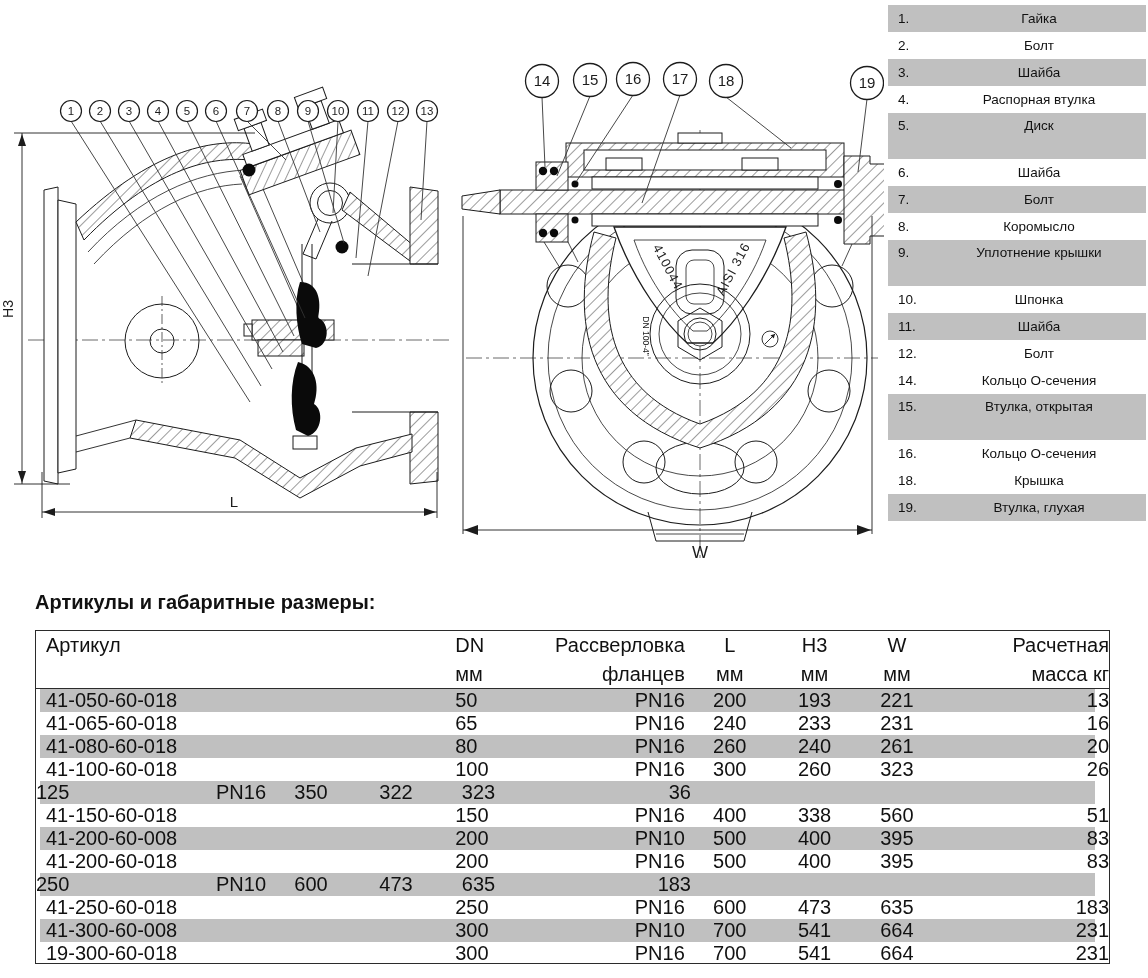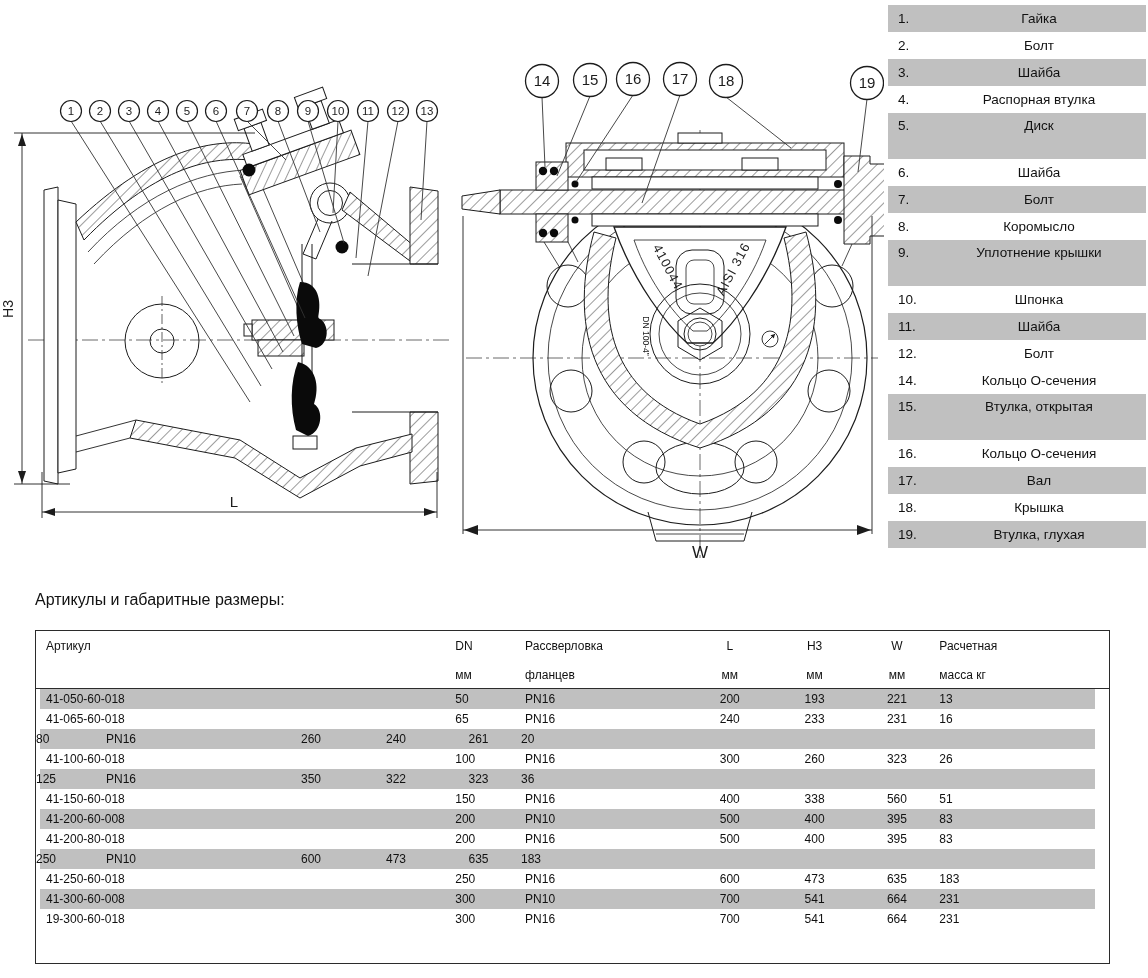--- a/index.html
+++ b/index.html
@@ -7,36 +7,36 @@
         font-family:"Liberation Sans","DejaVu Sans",sans-serif;color:#111;overflow:hidden;}
   svg text{font-family:"Liberation Sans","DejaVu Sans",sans-serif;}
   
   .parts-list{position:absolute;left:888px;top:5px;width:258px;}
   .pl-row{display:flex;align-items:center;height:27px;font-size:13.5px;}
   .pl-row.tall{height:46px;align-items:flex-start;padding-top:5px;box-sizing:border-box;}
   .pl-row.gray{background:#c0c0c0;}
   .pl-num{width:34px;padding-left:10px;flex:none;}
   .pl-label{flex:1;text-align:center;}
   
-  .tbl-title{position:absolute;left:35px;top:591px;font-size:16px;font-weight:normal;}
+  .tbl-title{position:absolute;left:35px;top:591px;font-size:20px;font-weight:bold;}
   .dim-table{position:absolute;left:35px;top:630px;width:1075px;height:334px;
-             border:1.5px solid #2b2b2b;box-sizing:border-box;font-size:12px;}
+             border:1.5px solid #2b2b2b;box-sizing:border-box;font-size:20px;}
   .thead{height:58px;border-bottom:1.4px solid #2b2b2b;box-sizing:border-box;}
   .hrow{display:flex;height:29px;align-items:center;}
   .tbody{display:flex;flex-direction:column;height:240px;}
   .trow{display:flex;flex:1;align-items:center;}
   .trow.gray{background:linear-gradient(to right,transparent 0,transparent 4px,
              #c0c0c0 4px,#c0c0c0 calc(100% - 14px),transparent calc(100% - 14px));}
   .c1{width:420px;text-align:left;padding-left:10px;box-sizing:border-box;}
   .c2{width:70px;text-align:left;}
-  .c3{width:160px;text-align:left;}
+  .c3{width:160px;text-align:right;}
   .c4{width:90px;text-align:center;}
   .c5{width:80px;text-align:center;}
   .c6{width:85px;text-align:center;}
-  .c7{width:170px;text-align:left;}
+  .c7{width:170px;text-align:right;}
 </style>
 </head>
 <body>
 
 <div class="page">
 
 <svg width="884" height="585" viewBox="0 0 884 585" style="position:absolute;left:0;top:0;">
   <defs>
     <pattern id="h" patternUnits="userSpaceOnUse" width="8" height="8" patternTransform="rotate(45)">
       <rect width="8" height="8" fill="#fff"></rect>
@@ -325,24 +325,20 @@
         <span class="pl-label">Кольцо О-сечения</span>
       </div>
   <div class="pl-row gray tall">
         <span class="pl-num">15.</span>
         <span class="pl-label">Втулка, открытая</span>
       </div>
   <div class="pl-row">
         <span class="pl-num">16.</span>
         <span class="pl-label">Кольцо О-сечения</span>
       </div>
-  <div class="pl-row gray">
-        <span class="pl-num">17.</span>
-        <span class="pl-label">Вал</span>
-      </div>
   <div class="pl-row">
         <span class="pl-num">18.</span>
         <span class="pl-label">Крышка</span>
       </div>
   <div class="pl-row gray">
         <span class="pl-num">19.</span>
         <span class="pl-label">Втулка, глухая</span>
       </div>
 </div>
 
@@ -382,20 +378,21 @@
     <div class="trow">
       <span class="c1">41-065-60-018</span>
           <span class="c2">65</span>
           <span class="c3">PN16</span>
           <span class="c4">240</span>
           <span class="c5">233</span>
           <span class="c6">231</span>
           <span class="c7">16</span>
     </div>
     <div class="trow gray">
+      <span class="c1">41-080-60-018</span>
           <span class="c2">80</span>
           <span class="c3">PN16</span>
           <span class="c4">260</span>
           <span class="c5">240</span>
           <span class="c6">261</span>
           <span class="c7">20</span>
     </div>
     <div class="trow">
       <span class="c1">41-100-60-018</span>
           <span class="c2">100</span>
@@ -425,21 +422,21 @@
     <div class="trow gray">
       <span class="c1">41-200-60-008</span>
           <span class="c2">200</span>
           <span class="c3">PN10</span>
           <span class="c4">500</span>
           <span class="c5">400</span>
           <span class="c6">395</span>
           <span class="c7">83</span>
     </div>
     <div class="trow">
-      <span class="c1">41-200-80-018</span>
+      <span class="c1">41-200-60-018</span>
           <span class="c2">200</span>
           <span class="c3">PN16</span>
           <span class="c4">500</span>
           <span class="c5">400</span>
           <span class="c6">395</span>
           <span class="c7">83</span>
     </div>
     <div class="trow gray">
           <span class="c2">250</span>
           <span class="c3">PN10</span>

